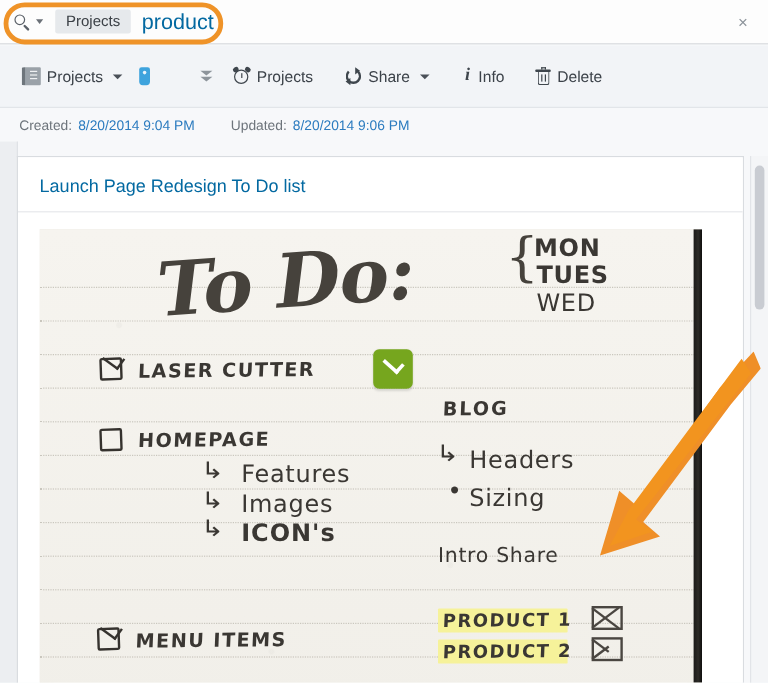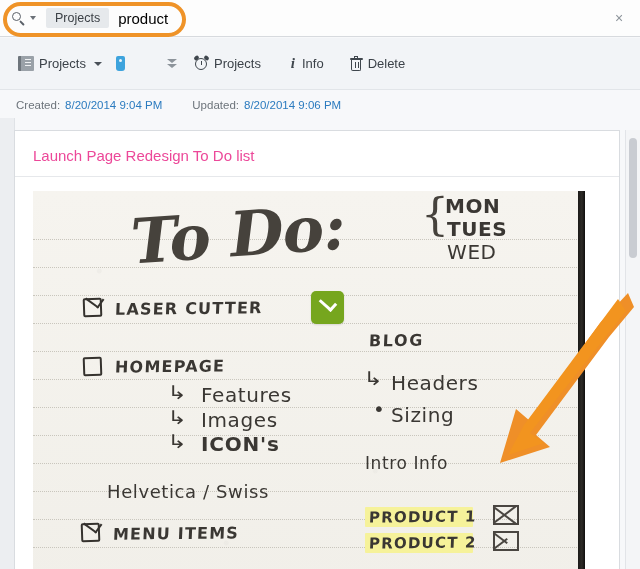--- a/index.html
+++ b/index.html
@@ -32,21 +32,21 @@
   .caret-sm{
     width:0;height:0;border-left:3.5px solid transparent;border-right:3.5px solid transparent;
     border-top:4px solid #6b7178;margin-left:5px;
   }
   .search-chip{
     background:#e6e9ec;color:#3b4046;
     padding:3px 9px;border-radius:2px;font-size:12.5px;
     margin-right:9px;white-space:nowrap;
   }
   .search-text{
-    font-size:15px;color:#000000;flex:1;white-space:nowrap;overflow:hidden;
+    font-size:18px;color:#0369a1;flex:1;white-space:nowrap;overflow:hidden;
   }
   .search-clear{
     margin-right:14px;color:#8d949b;font-size:14px;line-height:1;
     width:14px;height:14px;display:flex;align-items:center;justify-content:center;flex:none;
   }
   
   .annot-ellipse{
     position:absolute;left:3px;top:2px;width:183px;height:35px;
     border:4px solid #ef9328;border-radius:19px;
     box-sizing:border-box;pointer-events:none;z-index:6;
@@ -121,21 +121,21 @@
   .meta-label.second{margin-left:30px;}
   .meta-value{color:#2b7bbf;}
 
   
   .note-panel{
     position:absolute;left:14px;top:130px;width:606px;bottom:0;
     background:#fff;border:1px solid #d9dce0;border-bottom:none;
     box-sizing:border-box;overflow:hidden;
   }
   .note-title{
-    padding:16px 18px 12px 18px;font-size:15px;color:#ec4899;
+    padding:16px 18px 12px 18px;font-size:15px;color:#0369a1;
     border-bottom:1px solid #e6e8eb;background:#fff;
   }
   .note-body{position:absolute;left:0;top:52px;right:0;bottom:0;overflow:hidden;background:#fff;}
 
   
   .paper{
     position:absolute;left:18px;top:8px;width:552px;height:400px;
     background:#f4f2ed;overflow:hidden;
     box-shadow:inset 0 0 18px rgba(160,150,130,.10);
   }
@@ -265,20 +265,29 @@
       <span class="ic ic-alarm">
         <span class="bellL"></span>
           <span class="bellR"></span>
           <span class="body"></span>
           <span class="hand"></span>
       </span>
       <span class="tb-label">Projects</span>
     </div>
 
 
+    <div class="tb-item" style="margin-left:22px;">
+      <span class="ic ic-share">
+        <span class="c"></span>
+          <span class="a1"></span>
+          <span class="a2"></span>
+      </span>
+      <span class="tb-label">Share</span>
+      <span class="caret"></span>
+    </div>
 
     <div class="tb-item" style="margin-left:24px;">
       <span class="ic ic-info">i</span>
       <span class="tb-label">Info</span>
     </div>
 
     <div class="tb-item" style="margin-left:22px;">
       <span class="ic ic-trash">
         <span class="hdl"></span>
           <span class="lid"></span>
@@ -336,33 +345,32 @@
         <div class="chk" style="left:50px;top:166px;"></div>
         <div class="hw print" style="left:82px;top:166px;">HOMEPAGE</div>
 
         <div class="arrowhook" style="left:136px;top:190px;">↳</div>
         <div class="hw small" style="left:168px;top:192px;">Features</div>
         <div class="arrowhook" style="left:136px;top:215px;">↳</div>
         <div class="hw small" style="left:168px;top:217px;">Images</div>
         <div class="arrowhook" style="left:136px;top:239px;">↳</div>
         <div class="hw small" style="left:168px;top:241px;font-weight:700;letter-spacing:.8px;">ICON's</div>
 
-        <div class="hw small" style="left:74px;top:290px;font-size:18px;">Helvetica / Swiss</div>
 
         <div class="chk" style="left:48px;top:332px;">
             <span class="tick"></span>
           </div>
         <div class="hw print" style="left:80px;top:333px;">MENU ITEMS</div>
 
         <div class="hw print" style="left:336px;top:140px;letter-spacing:1.6px;">BLOG</div>
         <div class="arrowhook" style="left:332px;top:176px;">↳</div>
         <div class="hw small" style="left:358px;top:180px;">Headers</div>
         <div class="hw small" style="left:340px;top:206px;">•</div>
         <div class="hw small" style="left:358px;top:212px;">Sizing</div>
-        <div class="hw small" style="left:332px;top:262px;font-size:17px;">Intro Info</div>
+        <div class="hw small" style="left:332px;top:262px;font-size:17px;">Intro Share</div>
 
         <div class="hl" style="left:332px;top:316px;width:108px;height:20px;"></div>
         <div class="hw print" style="left:336px;top:317px;font-size:15px;">PRODUCT 1</div>
         <div class="envbox" style="left:460px;top:314px;"></div>
 
         <div class="hl" style="left:332px;top:342px;width:108px;height:20px;"></div>
         <div class="hw print" style="left:336px;top:343px;font-size:15px;">PRODUCT 2</div>
         <div class="envbox half" style="left:460px;top:340px;"></div>
 
         <div class="paper-edge"></div>

